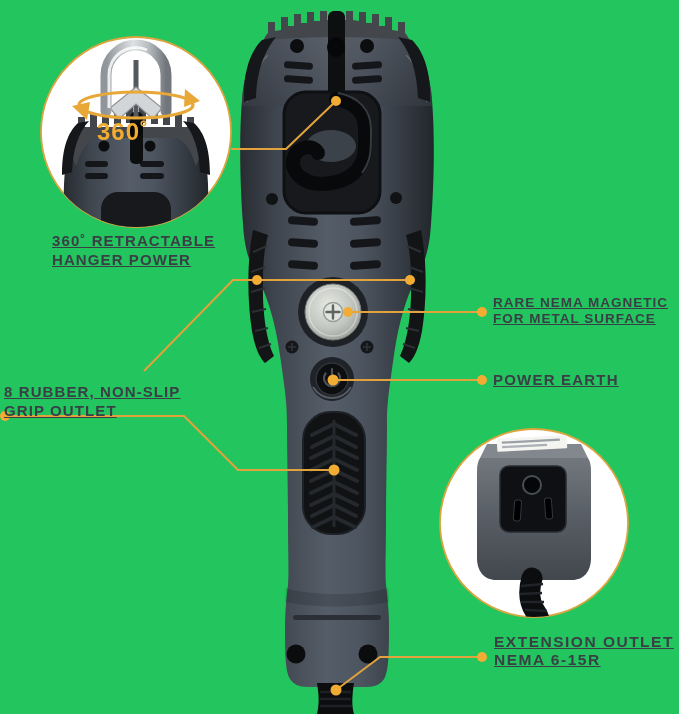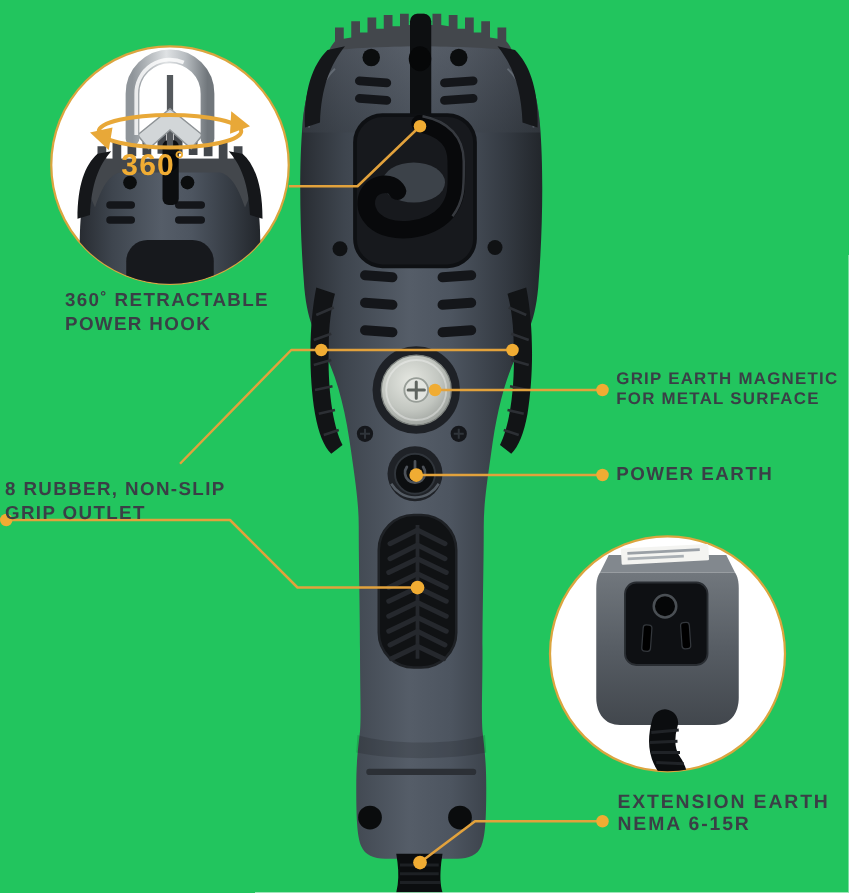--- a/index.html
+++ b/index.html
@@ -6,21 +6,21 @@
   .stage{position:relative;width:679px;height:714px;background:#22c55e;overflow:hidden;
          font-family:"Liberation Sans",sans-serif;}
   .artwork{position:absolute;left:0;top:0;}
   .callout-label{position:absolute;font-weight:700;color:#3A3F46;letter-spacing:1.1px;
                  line-height:1.27;white-space:nowrap;}
   .lbl-hook{left:52px;top:231px;font-size:15px;}
   .lbl-grip{left:4px;top:382px;font-size:15px;}
   .lbl-magnet{left:493px;top:295px;font-size:13.5px;line-height:1.2;letter-spacing:1px;}
   .lbl-power{left:493px;top:370px;font-size:15px;letter-spacing:1.2px;}
   .lbl-outlet{left:494px;top:633px;font-size:15.5px;letter-spacing:1.5px;line-height:1.18;}
-  .callout-label span{display:block;}
+  .callout-label span{display:block;text-decoration:underline;}
 </style>
 </head>
 <body>
 
 <div class="stage">
 
   <svg class="artwork" width="679" height="714" viewBox="0 0 679 714">
     <defs>
       <linearGradient id="bodyGrad" x1="0" y1="0" x2="1" y2="0">
         <stop offset="0" stop-color="#282c32"></stop>
@@ -232,35 +232,35 @@
         <rect x="514" y="500" width="7" height="21" rx="2.5" fill="#000000" stroke="#33373c" stroke-width="1" transform="rotate(4 517.5 510)"></rect>
         <rect x="545" y="498" width="7" height="21" rx="2.5" fill="#000000" stroke="#33373c" stroke-width="1" transform="rotate(-4 548.5 508)"></rect>
         <path fill="none" stroke="#0b0d0f" stroke-width="21" stroke-linecap="round" d="M 532,578 C 528,592 529,602 535,611 C 540,618 541,624 539,632"></path>
         <path fill="none" stroke="#202327" stroke-width="2.5" d="M 521,586 L 543,584 M 520,594 L 542,593 M 521,602 L 544,602 M 525,610 L 547,611"></path>
       </g>
     </g>
   </svg>
 
   <div class="callout-label lbl-hook">
     <span>360˚ RETRACTABLE</span>
-    <span>POWER HOOK</span>
+    <span>HANGER POWER</span>
   </div>
 
   <div class="callout-label lbl-grip">
     <span>8 RUBBER, NON-SLIP</span>
     <span>GRIP OUTLET</span>
   </div>
 
   <div class="callout-label lbl-magnet">
-    <span>GRIP EARTH MAGNETIC</span>
+    <span>RARE NEMA MAGNETIC</span>
     <span>FOR METAL SURFACE</span>
   </div>
 
   <div class="callout-label lbl-power">
     <span>POWER EARTH</span>
   </div>
 
   <div class="callout-label lbl-outlet">
-    <span>EXTENSION EARTH</span>
+    <span>EXTENSION OUTLET</span>
     <span>NEMA 6-15R</span>
   </div>
 
 </div>
 
 </body></html>

